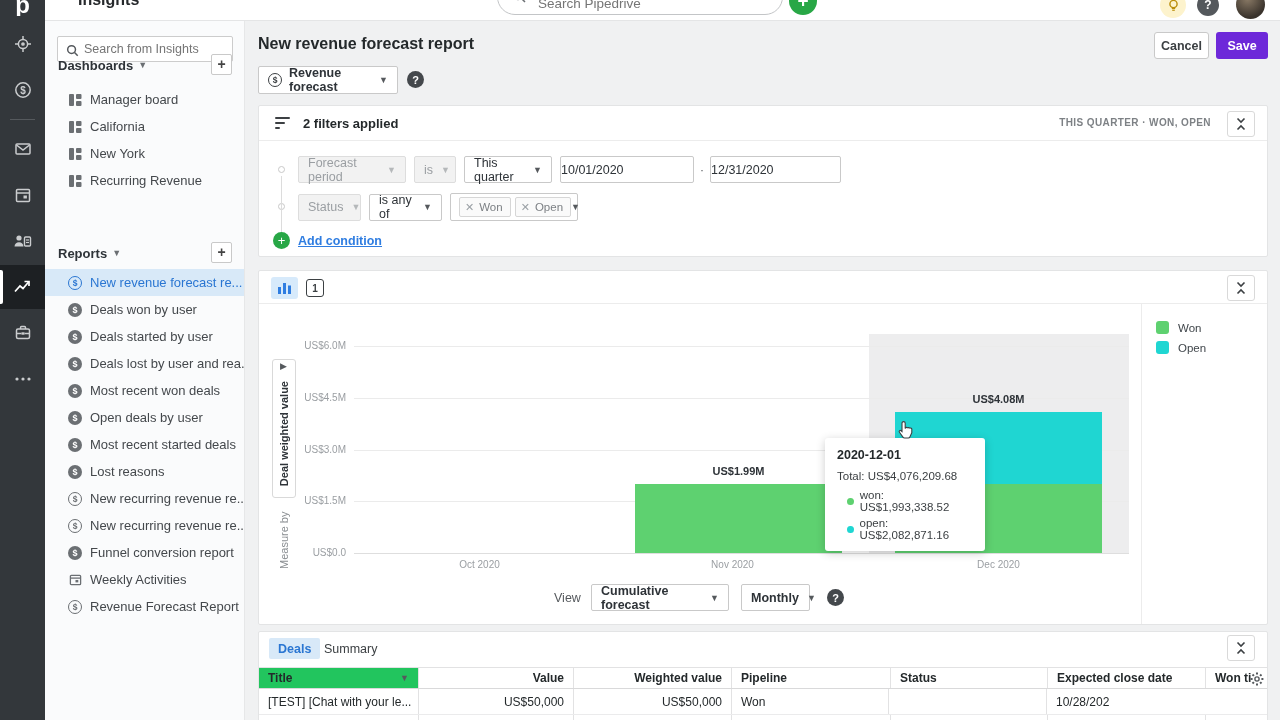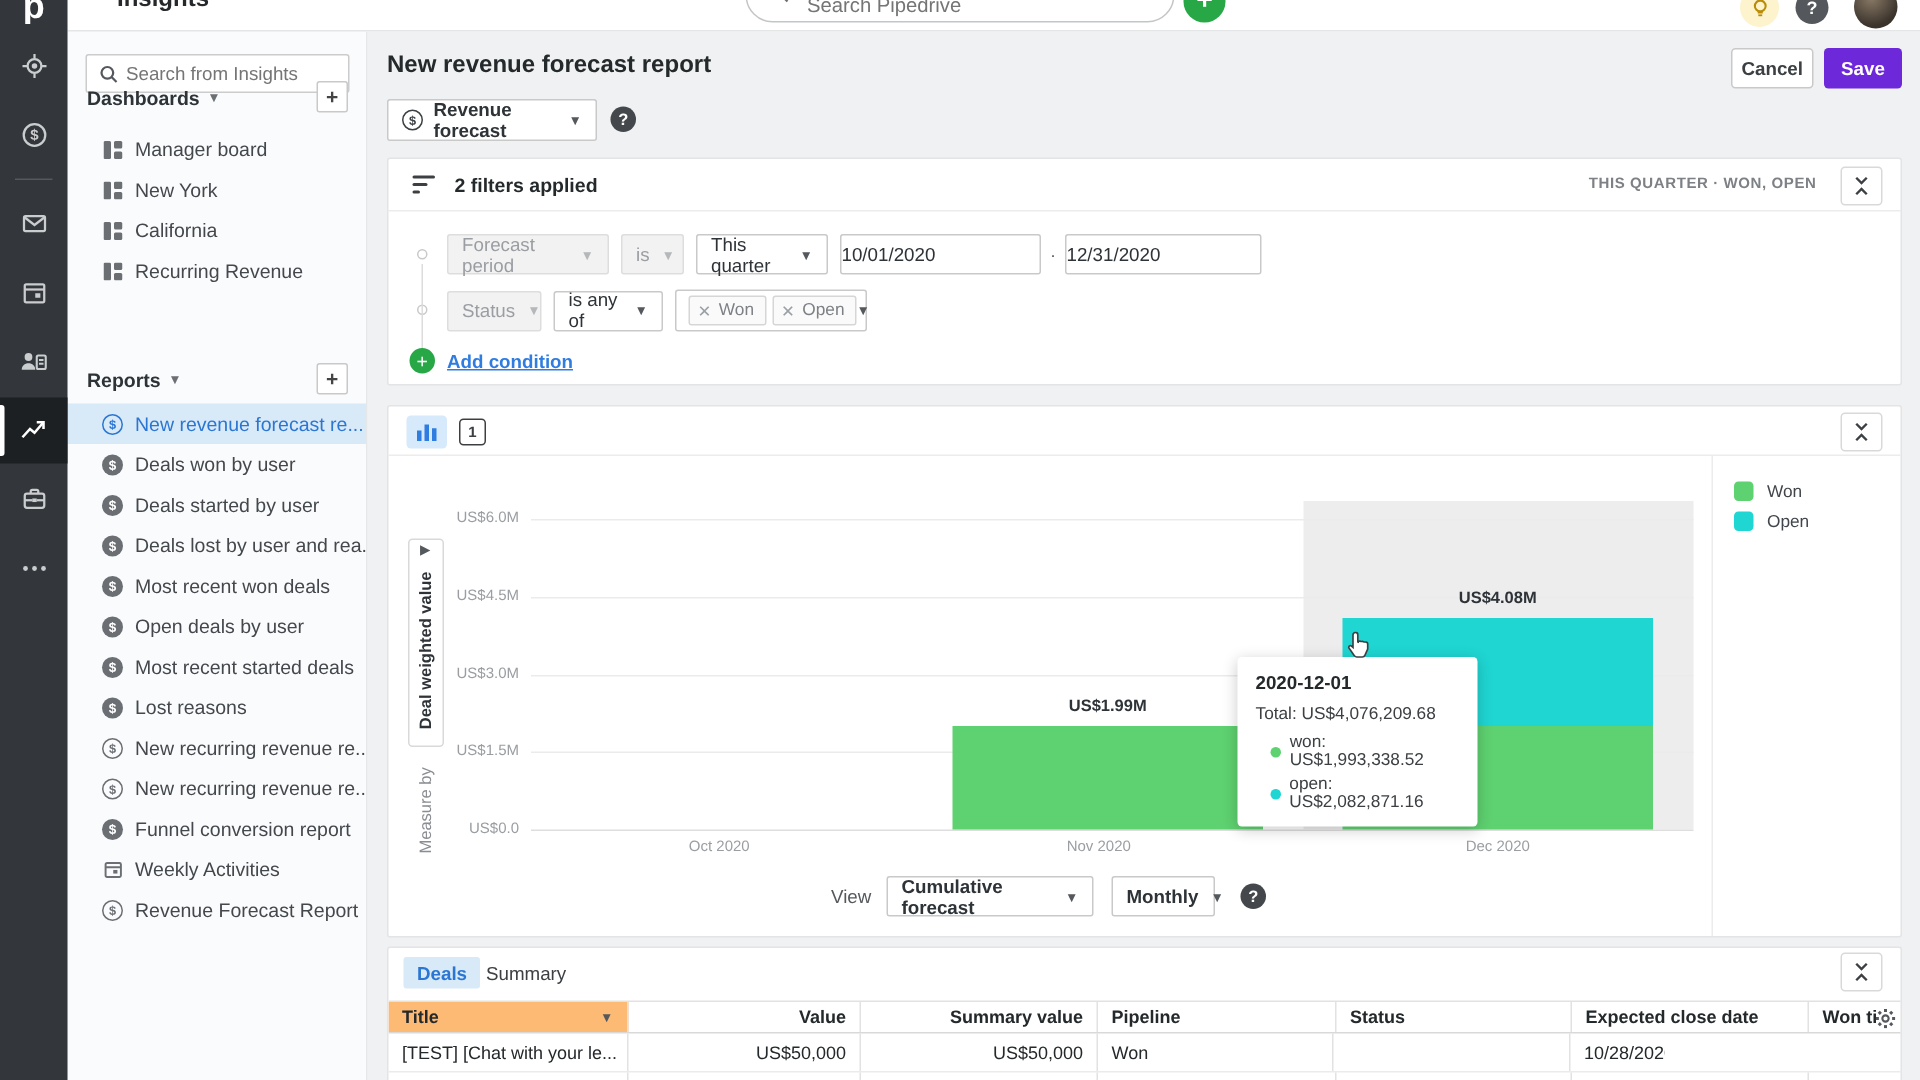--- a/index.html
+++ b/index.html
@@ -119,21 +119,21 @@
   #table-card { left:13px; top:610px; width:1010px; height:110px; overflow:hidden; }
   .tab { position:absolute; top:6px; height:21px; display:flex; align-items:center; padding:0 9px; font-size:12.5px; border-radius:2px; color:#3c4043; }
   #tab-deals { left:10px; background:#d8e9f8; color:#2a76d2; font-weight:bold; }
   #tab-summary { left:56px; }
   #t-collapse { right:12px; top:3px; }
   .trow { position:absolute; left:0; width:1010px; display:flex; }
   .tcell { border-right:1px solid #e2e2e3; padding:0 9px; font-size:12px; color:#24292b; display:flex; align-items:center; overflow:hidden; white-space:nowrap; }
   .c0{width:160px;} .c1{width:155px; justify-content:flex-end;} .c2{width:158px; justify-content:flex-end;} .c3{width:159px;} .c4{width:157px;} .c5{width:158px;} .c6{width:63px; border-right:0;}
   #thead { top:35px; height:22px; border-top:1px solid #e2e2e3; border-bottom:1px solid #d9d9da; font-weight:bold; }
   #thead .tcell { color:#24292b; }
-  #thead .c0 { background:#fdba74; position:relative; }
+  #thead .c0 { background:#22c55e; position:relative; }
   #thead .sort { position:absolute; right:9px; font-size:9px; color:#55595d; }
   #thead .c6 { position:relative; padding-right:20px; }
   #thead .gear { position:absolute; right:5px; top:4px; }
   #trow1 { top:57px; height:26px; border-bottom:1px solid #ebebec; }
   #trow2 { top:83px; height:27px; }
 </style>
 </head>
 <body>
 
 <div id="topbar">
@@ -252,31 +252,31 @@
         <span>Manager board</span>
       </div>
     <div class="sb-item">
         <span class="ic">
           <svg width="13" height="12" viewBox="0 0 13 12" fill="#6b6f73">
             <rect x="0" y="0" width="5" height="12" rx="1"></rect>
             <rect x="7" y="0" width="5.5" height="5" rx="1"></rect>
             <rect x="7" y="7" width="5.5" height="5" rx="1"></rect>
           </svg>
         </span>
-        <span>New York</span>
+        <span>California</span>
       </div>
     <div class="sb-item">
         <span class="ic">
           <svg width="13" height="12" viewBox="0 0 13 12" fill="#6b6f73">
             <rect x="0" y="0" width="5" height="12" rx="1"></rect>
             <rect x="7" y="0" width="5.5" height="5" rx="1"></rect>
             <rect x="7" y="7" width="5.5" height="5" rx="1"></rect>
           </svg>
         </span>
-        <span>California</span>
+        <span>New York</span>
       </div>
     <div class="sb-item">
         <span class="ic">
           <svg width="13" height="12" viewBox="0 0 13 12" fill="#6b6f73">
             <rect x="0" y="0" width="5" height="12" rx="1"></rect>
             <rect x="7" y="0" width="5.5" height="5" rx="1"></rect>
             <rect x="7" y="7" width="5.5" height="5" rx="1"></rect>
           </svg>
         </span>
         <span>Recurring Revenue</span>
@@ -559,21 +559,21 @@
     </div>
     <div class="trow" id="thead">
       <div class="tcell c0">
           <span>Title</span>
           <span class="sort">▼</span>
         </div>
       <div class="tcell c1">
           <span>Value</span>
         </div>
       <div class="tcell c2">
-          <span>Summary value</span>
+          <span>Weighted value</span>
         </div>
       <div class="tcell c3">
           <span>Pipeline</span>
         </div>
       <div class="tcell c4">
           <span>Status</span>
         </div>
       <div class="tcell c5">
           <span>Expected close date</span>
         </div>

